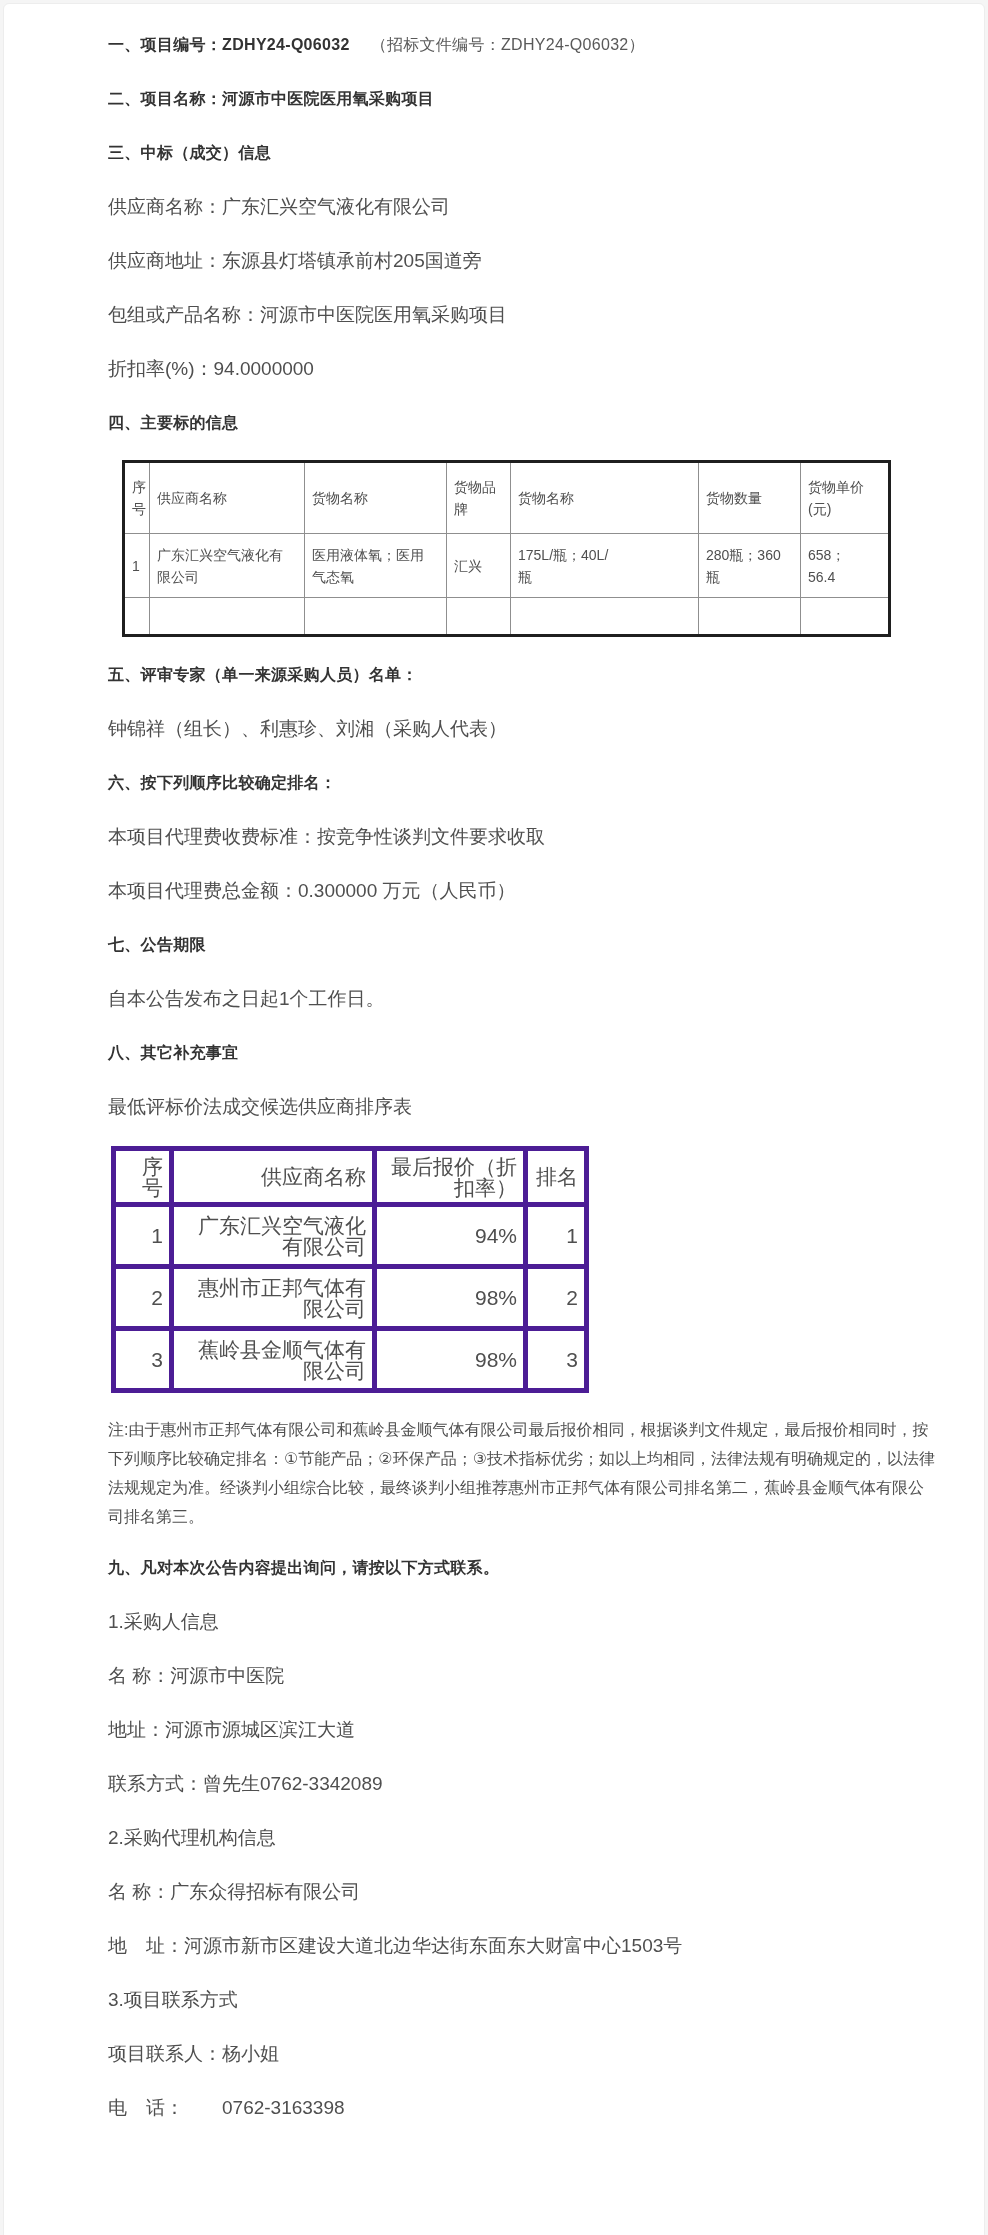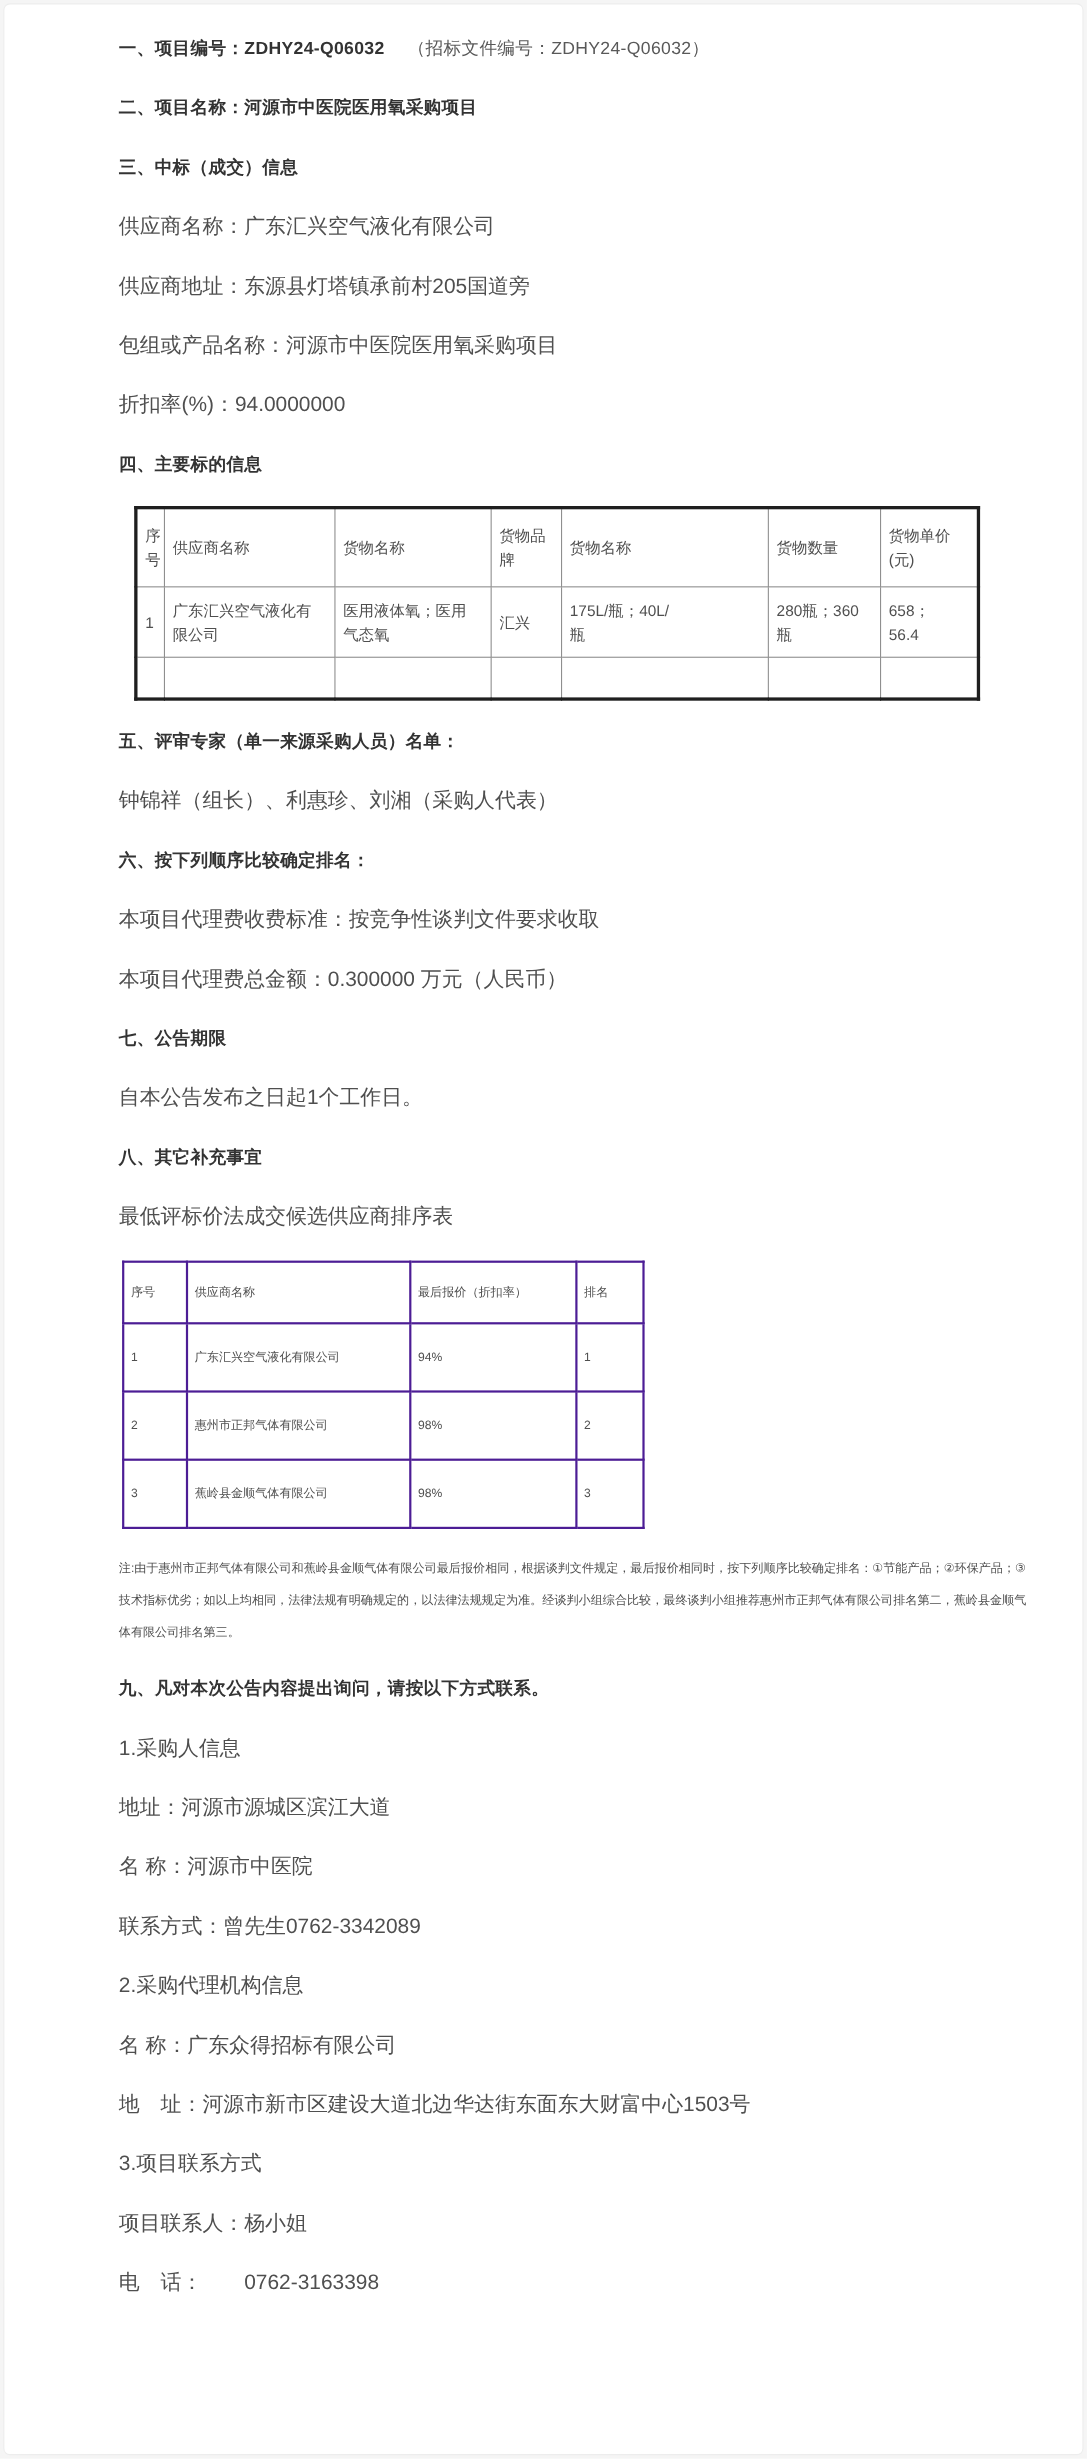--- a/index.html
+++ b/index.html
@@ -28,21 +28,21 @@
     color: #595959;
     margin-left: 21px;
   }
   .para {
     font-size: 19px;
     color: #4f4f4f;
     line-height: 21px;
     margin: 0 0 33px 0;
   }
   .note-par {
-    font-size: 11px;
+    font-size: 16px;
     color: #4f4f4f;
     line-height: 29px;
     margin: -4px 0 26px 0;
   }
 
   
   table.t1 {
     border-collapse: collapse;
     table-layout: fixed;
     width: 766px;
@@ -66,26 +66,26 @@
   .t1 .r-empty { height: 38px; }
 
   
   table.t2 {
     border-collapse: collapse;
     table-layout: fixed;
     width: 473px;
     margin: -4px 0 26px 3px;
   }
   .t2 th, .t2 td {
-    border: 2px solid #4c1d95;
+    border: 5px solid #4c1d95;
     font-weight: 400;
-    font-size: 11px;
+    font-size: 21px;
     color: #4f4f4f;
     padding: 4px 6px;
-    text-align: left;
+    text-align: right;
     vertical-align: middle;
     word-break: break-all;
     line-height: 21px;
   }
   .t2 thead tr { height: 56px; }
   .t2 tbody tr { height: 62px; }
 </style>
 </head>
 <body>
 
@@ -203,22 +203,22 @@
           <td>3</td>
         </tr>
       </tbody>
     </table>
 
     <p class="note-par">注:由于惠州市正邦气体有限公司和蕉岭县金顺气体有限公司最后报价相同，根据谈判文件规定，最后报价相同时，按下列顺序比较确定排名：①节能产品；②环保产品；③技术指标优劣；如以上均相同，法律法规有明确规定的，以法律法规规定为准。经谈判小组综合比较，最终谈判小组推荐惠州市正邦气体有限公司排名第二，蕉岭县金顺气体有限公司排名第三。</p>
 
     <h4 class="sec">九、凡对本次公告内容提出询问，请按以下方式联系。</h4>
 
     <p class="para">1.采购人信息</p>
+    <p class="para">名 称：河源市中医院</p>
     <p class="para">地址：河源市源城区滨江大道</p>
-    <p class="para">名 称：河源市中医院</p>
     <p class="para">联系方式：曾先生0762-3342089</p>
 
     <p class="para">2.采购代理机构信息</p>
     <p class="para">名 称：广东众得招标有限公司</p>
     <p class="para">地　址：河源市新市区建设大道北边华达街东面东大财富中心1503号</p>
 
     <p class="para">3.项目联系方式</p>
     <p class="para">项目联系人：杨小姐</p>
     <p class="para">电　话：　　0762-3163398</p>
 

